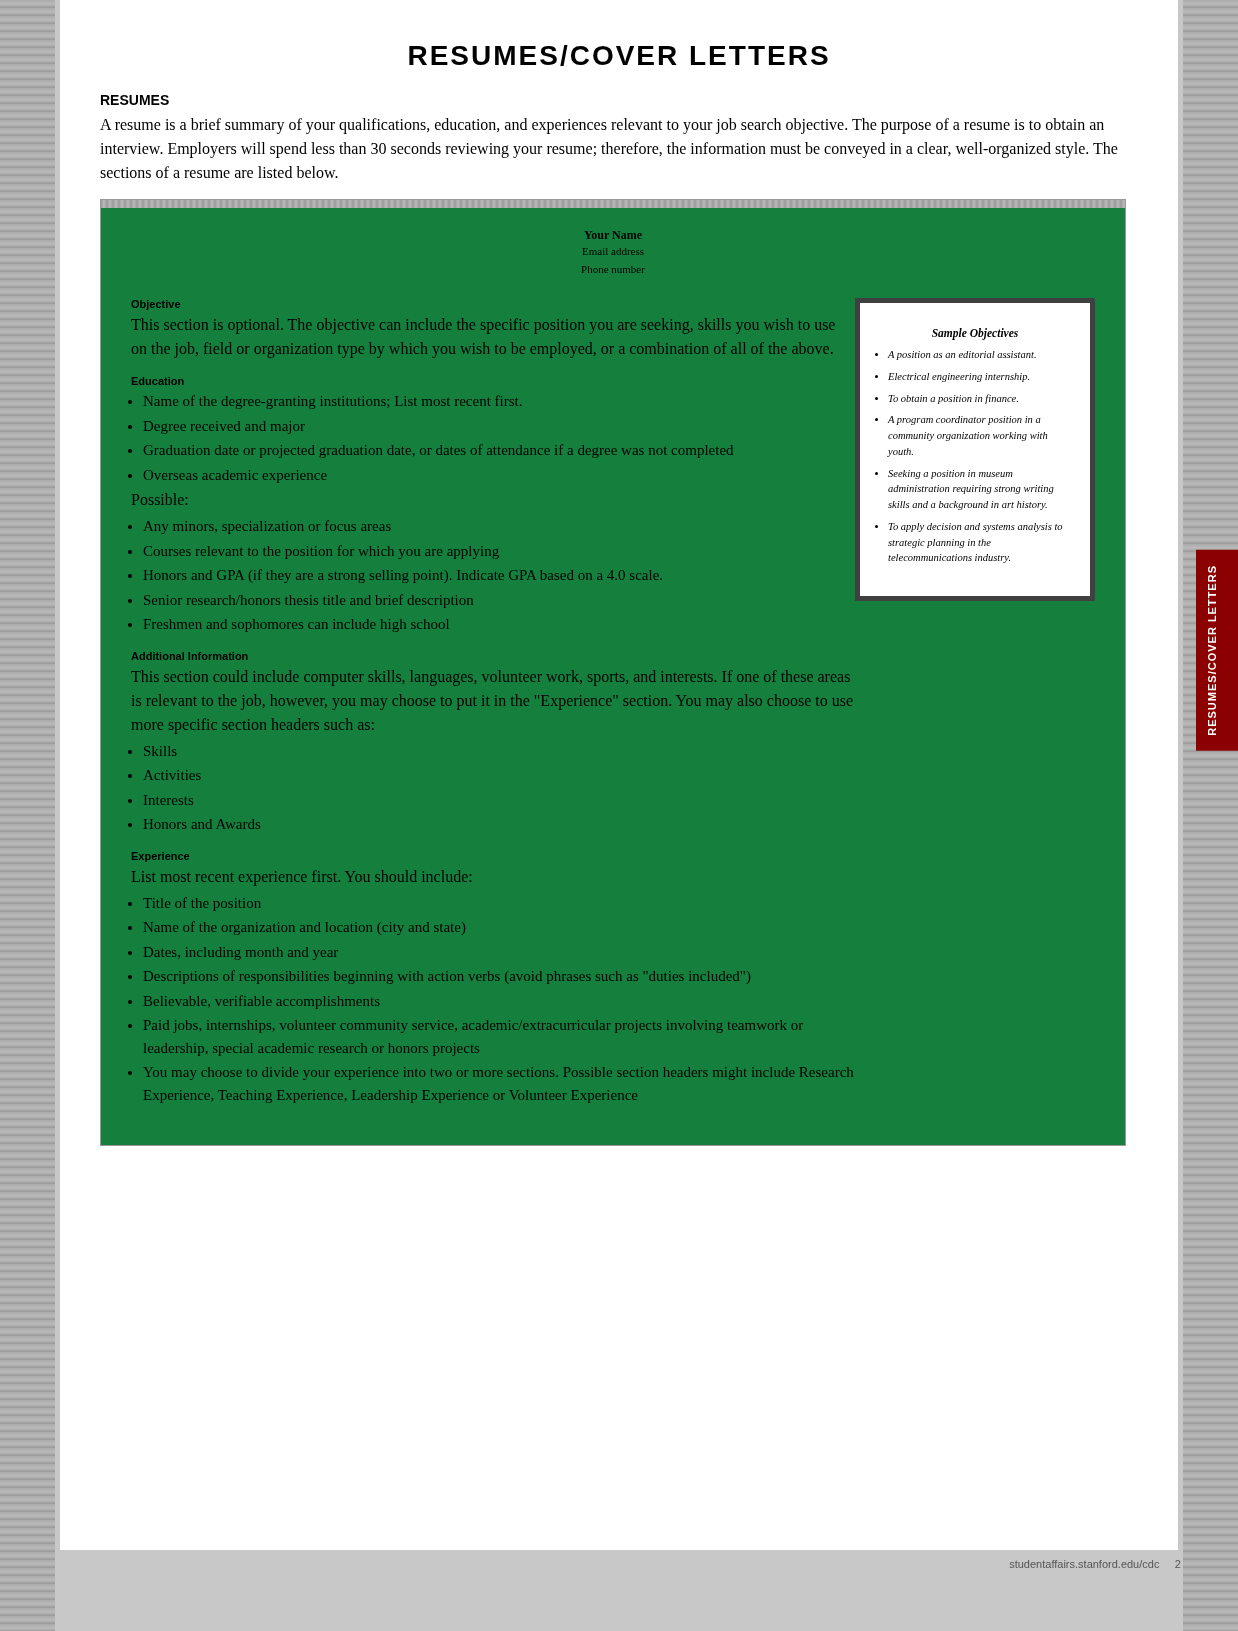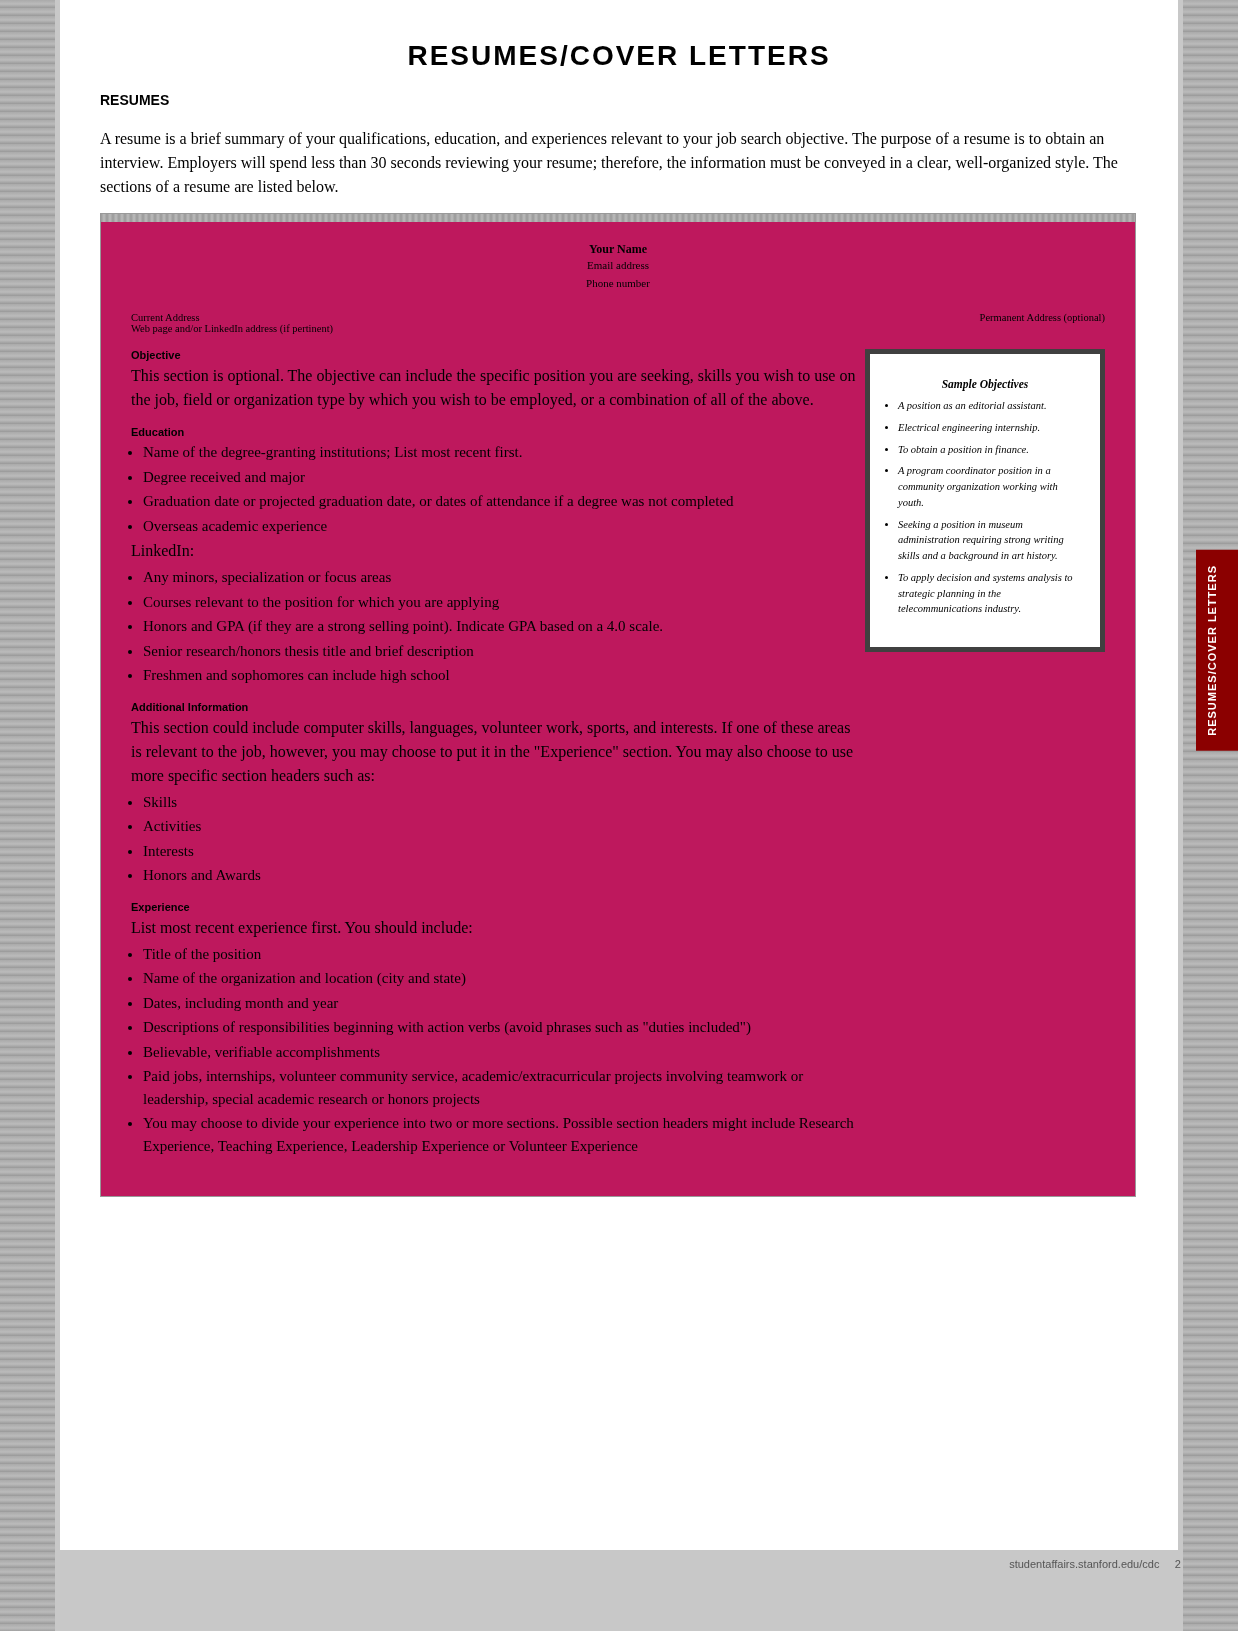--- a/index.html
+++ b/index.html
@@ -74,36 +74,36 @@
       letter-spacing: 2px;
       margin-bottom: 20px;
       padding-top: 10px;
     }
 
     
     .section-header {
       font-weight: bold;
       font-size: 14px;
       font-family: Arial, sans-serif;
-      margin-bottom: 19px;
+      margin-bottom: 5px;
     }
 
     
     .intro-text {
       font-size: 11.5px;
       line-height: 1.5;
       margin-bottom: 15px;
     }
 
     
     .resume-doc {
       border: 1px solid #999;
-      margin: 10px 2px 20px 0;
+      margin: 10px 12px 20px 0;
       padding: 25px 30px;
-      background: #be185d;
+      background: #15803d;
       position: relative;
     }
 
     
     .resume-doc-top-border {
       height: 8px;
       background: repeating-linear-gradient(90deg, #999 0px, #bbb 3px, #999 6px);
       margin: -25px -30px 20px -30px;
     }
 
@@ -238,45 +238,38 @@
 
     <div class="resume-doc">
       <div class="resume-doc-top-border"></div>
 
       <div class="resume-header">
         <div class="name">Your Name</div>
         <div class="contact">Email address</div>
         <div class="contact">Phone number</div>
       </div>
 
-      <div class="address-row">
-        <div class="address-left">
-          <div>Current Address</div>
-          <div>Web page and/or LinkedIn address (if pertinent)</div>
-        </div>
-        <div class="address-right">Permanent Address (optional)</div>
-      </div>
 
       <div class="doc-body">
         <div class="doc-left">
 
           <div class="doc-section">
             <div class="doc-section-title">Objective</div>
             <p>This section is optional. The objective can include the specific position you are seeking, skills you wish to use on the job, field or organization type by which you wish to be employed, or a combination of all of the above.</p>
           </div>
 
           <div class="doc-section">
             <div class="doc-section-title">Education</div>
             <ul>
               <li>Name of the degree-granting institutions; List most recent first.</li>
               <li>Degree received and major</li>
               <li>Graduation date or projected graduation date, or dates of attendance if a degree was not completed</li>
               <li>Overseas academic experience</li>
             </ul>
-            <p class="optional-text">LinkedIn:</p>
+            <p class="optional-text">Possible:</p>
             <ul>
               <li>Any minors, specialization or focus areas</li>
               <li>Courses relevant to the position for which you are applying</li>
               <li>Honors and GPA (if they are a strong selling point). Indicate GPA based on a 4.0 scale.</li>
               <li>Senior research/honors thesis title and brief description</li>
               <li>Freshmen and sophomores can include high school</li>
             </ul>
           </div>
 
           <div class="doc-section">

